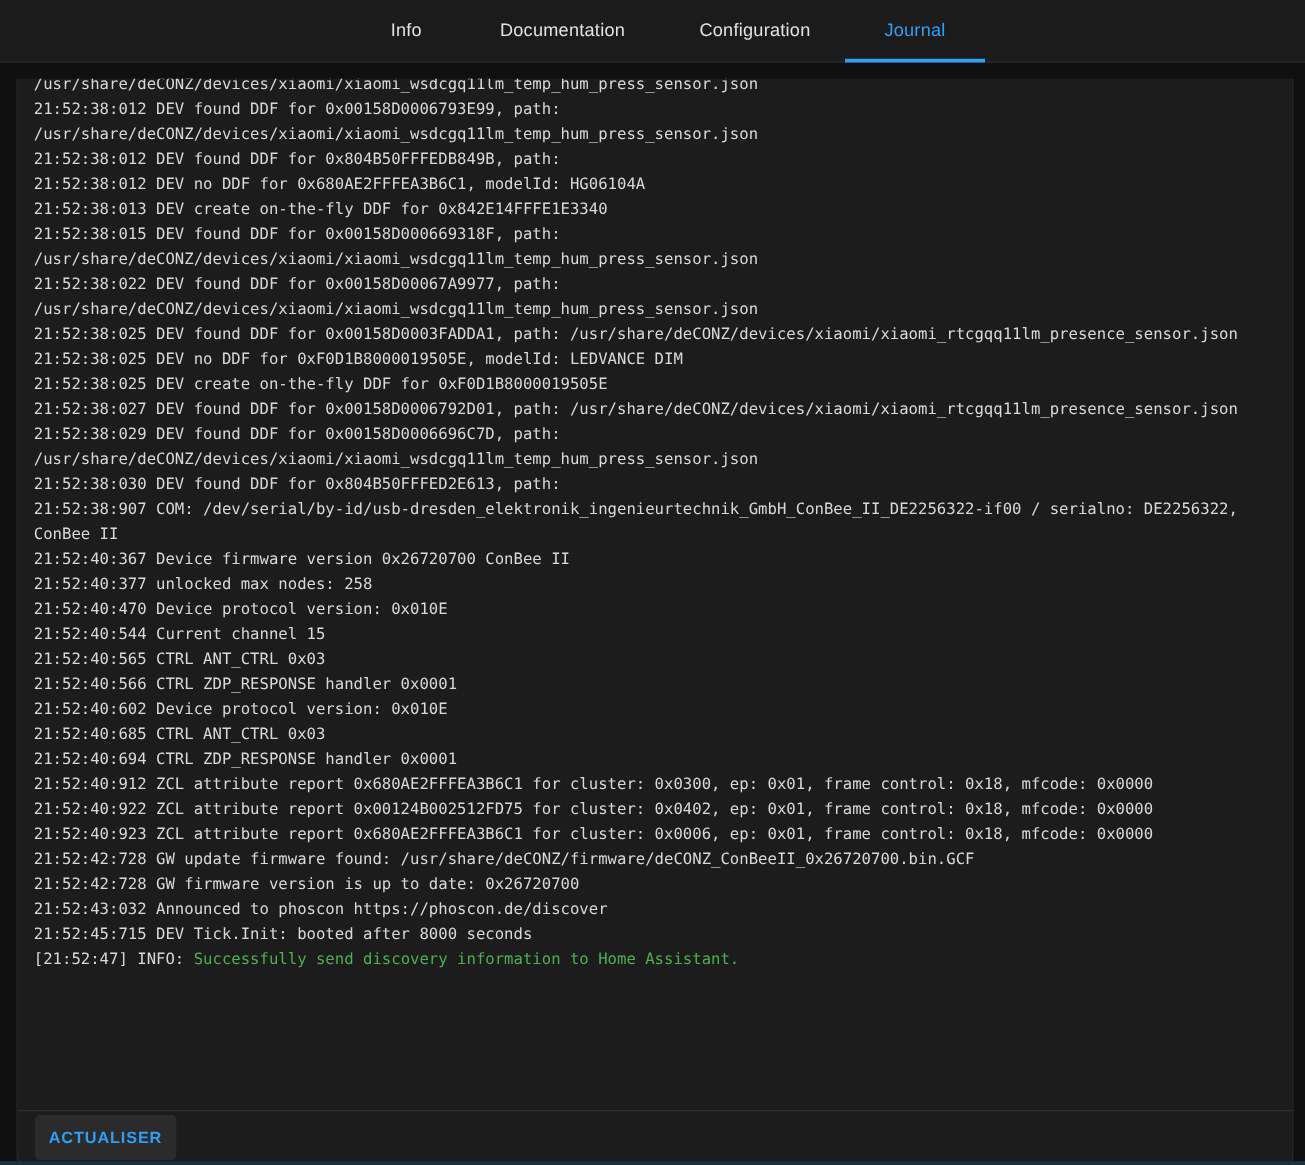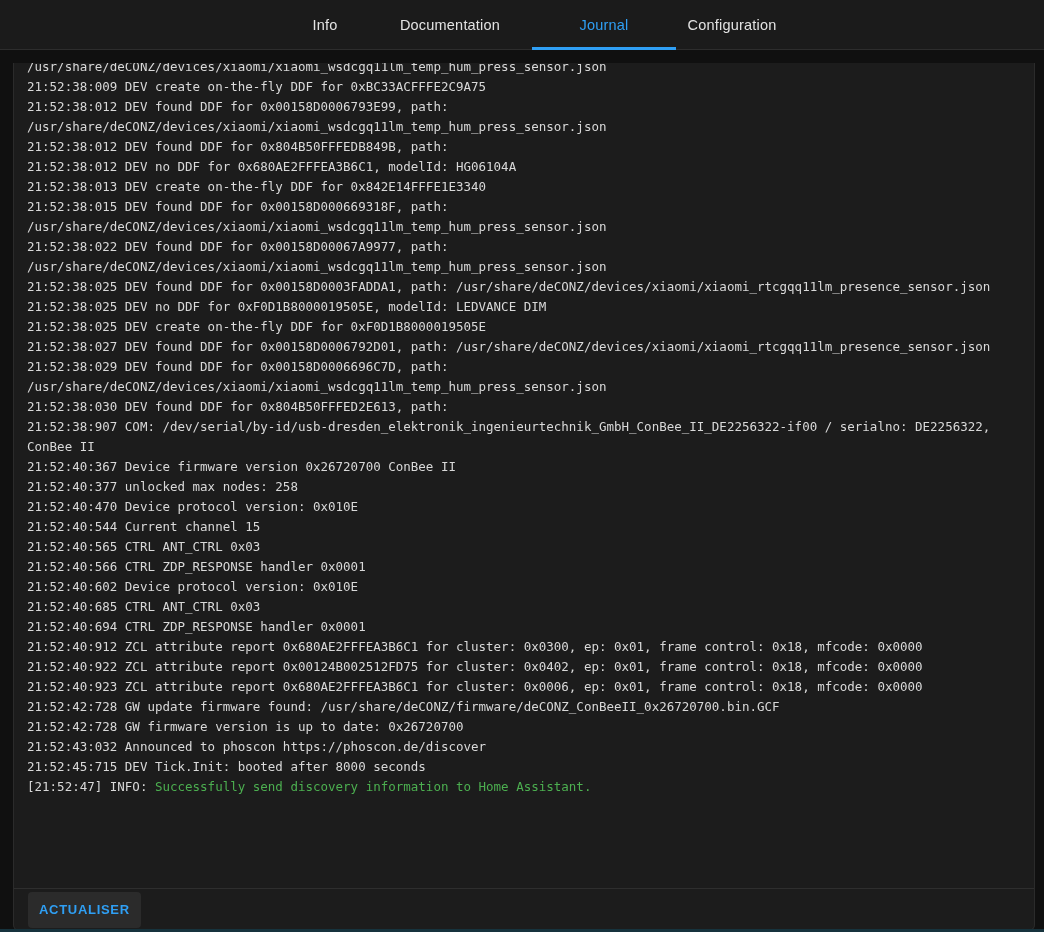--- a/index.html
+++ b/index.html
@@ -93,29 +93,28 @@
     background:var(--strip);
   }
 </style>
 </head>
 <body>
 
 <div class="tabbar">
   <div class="tabs" id="tabs">
       <div class="tab">Info</div>
       <div class="tab">Documentation</div>
+      <div class="tab">Configuration</div>
       <div class="tab active">Journal</div>
-      <div class="tab">Configuration</div>
     </div>
 </div>
 
 <div class="card">
   <div class="log" id="log">
       <div class="log-line">/usr/share/deCONZ/devices/xiaomi/xiaomi_wsdcgq11lm_temp_hum_press_sensor.json</div>
-      <div class="log-line">21:52:38:009 DEV create on-the-fly DDF for 0xBC33ACFFFE2C9A75</div>
       <div class="log-line">21:52:38:012 DEV found DDF for 0x00158D0006793E99, path:</div>
       <div class="log-line">/usr/share/deCONZ/devices/xiaomi/xiaomi_wsdcgq11lm_temp_hum_press_sensor.json</div>
       <div class="log-line">21:52:38:012 DEV found DDF for 0x804B50FFFEDB849B, path:</div>
       <div class="log-line">21:52:38:012 DEV no DDF for 0x680AE2FFFEA3B6C1, modelId: HG06104A</div>
       <div class="log-line">21:52:38:013 DEV create on-the-fly DDF for 0x842E14FFFE1E3340</div>
       <div class="log-line">21:52:38:015 DEV found DDF for 0x00158D000669318F, path:</div>
       <div class="log-line">/usr/share/deCONZ/devices/xiaomi/xiaomi_wsdcgq11lm_temp_hum_press_sensor.json</div>
       <div class="log-line">21:52:38:022 DEV found DDF for 0x00158D00067A9977, path:</div>
       <div class="log-line">/usr/share/deCONZ/devices/xiaomi/xiaomi_wsdcgq11lm_temp_hum_press_sensor.json</div>
       <div class="log-line">21:52:38:025 DEV found DDF for 0x00158D0003FADDA1, path: /usr/share/deCONZ/devices/xiaomi/xiaomi_rtcgqq11lm_presence_sensor.json</div>

